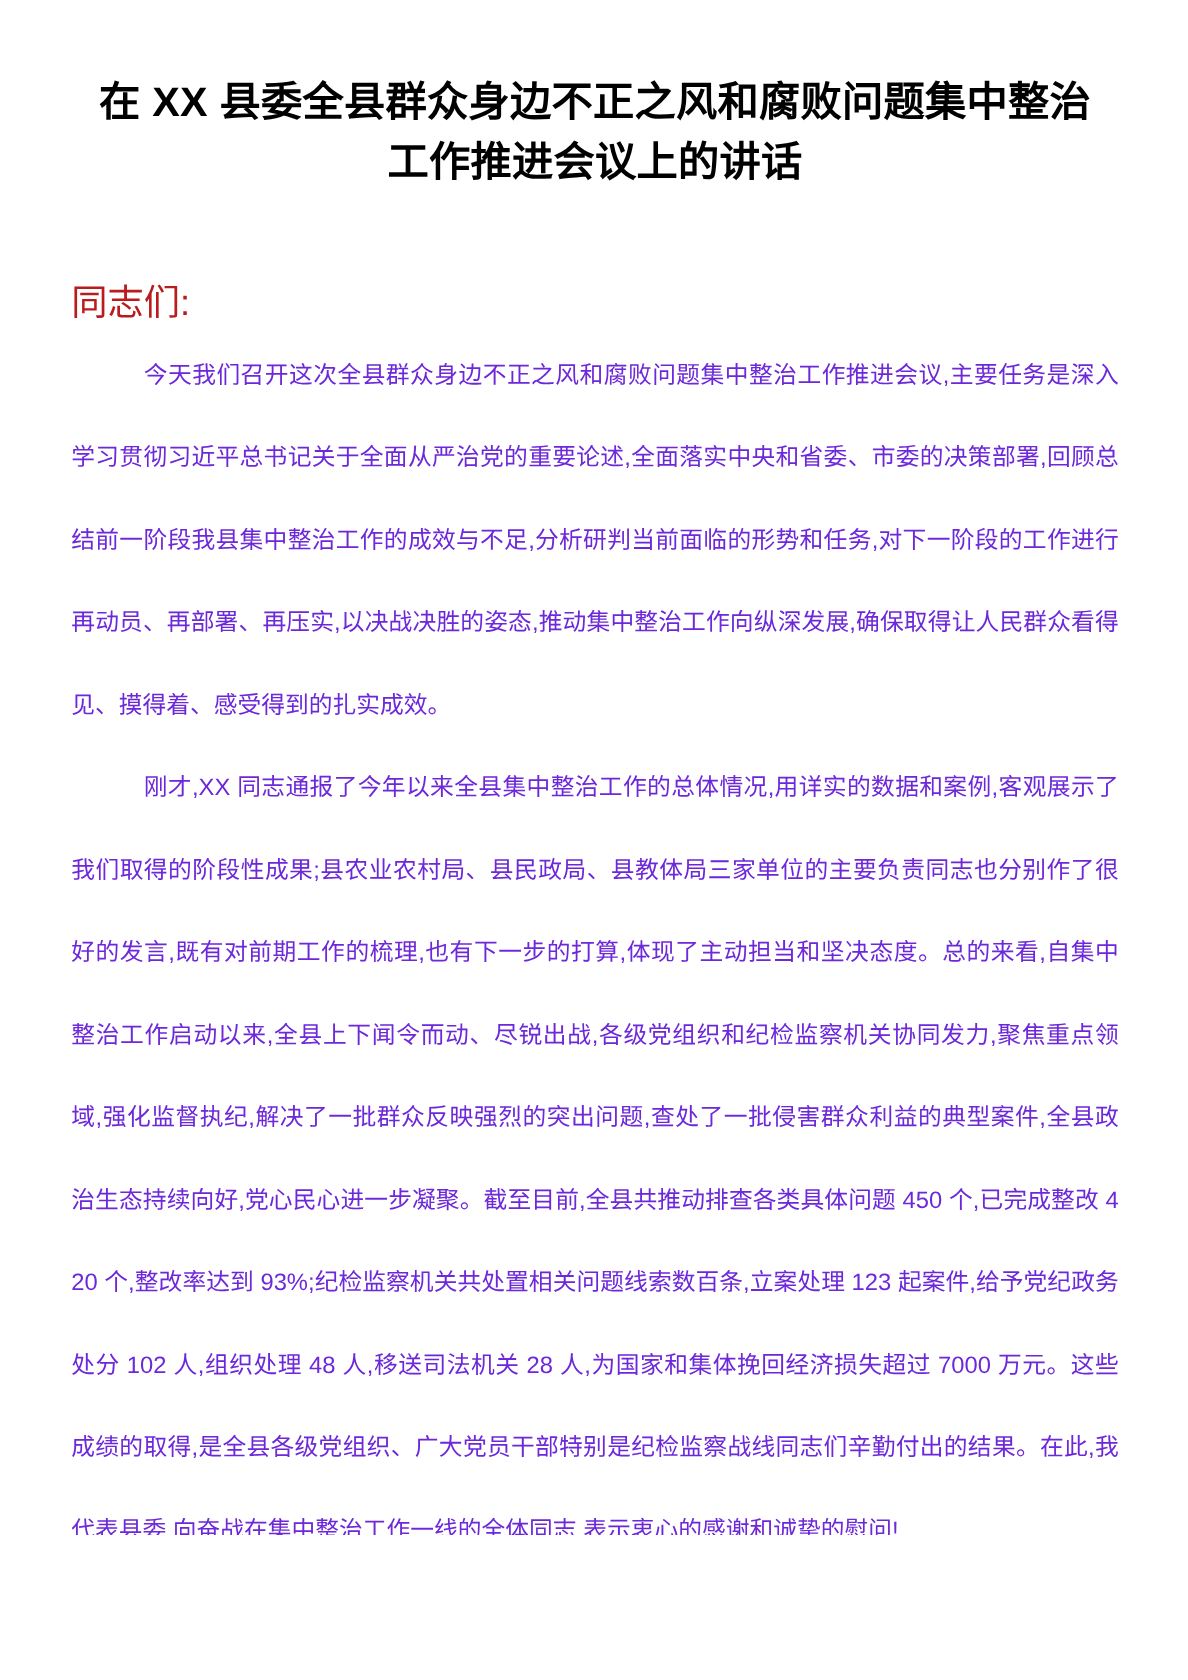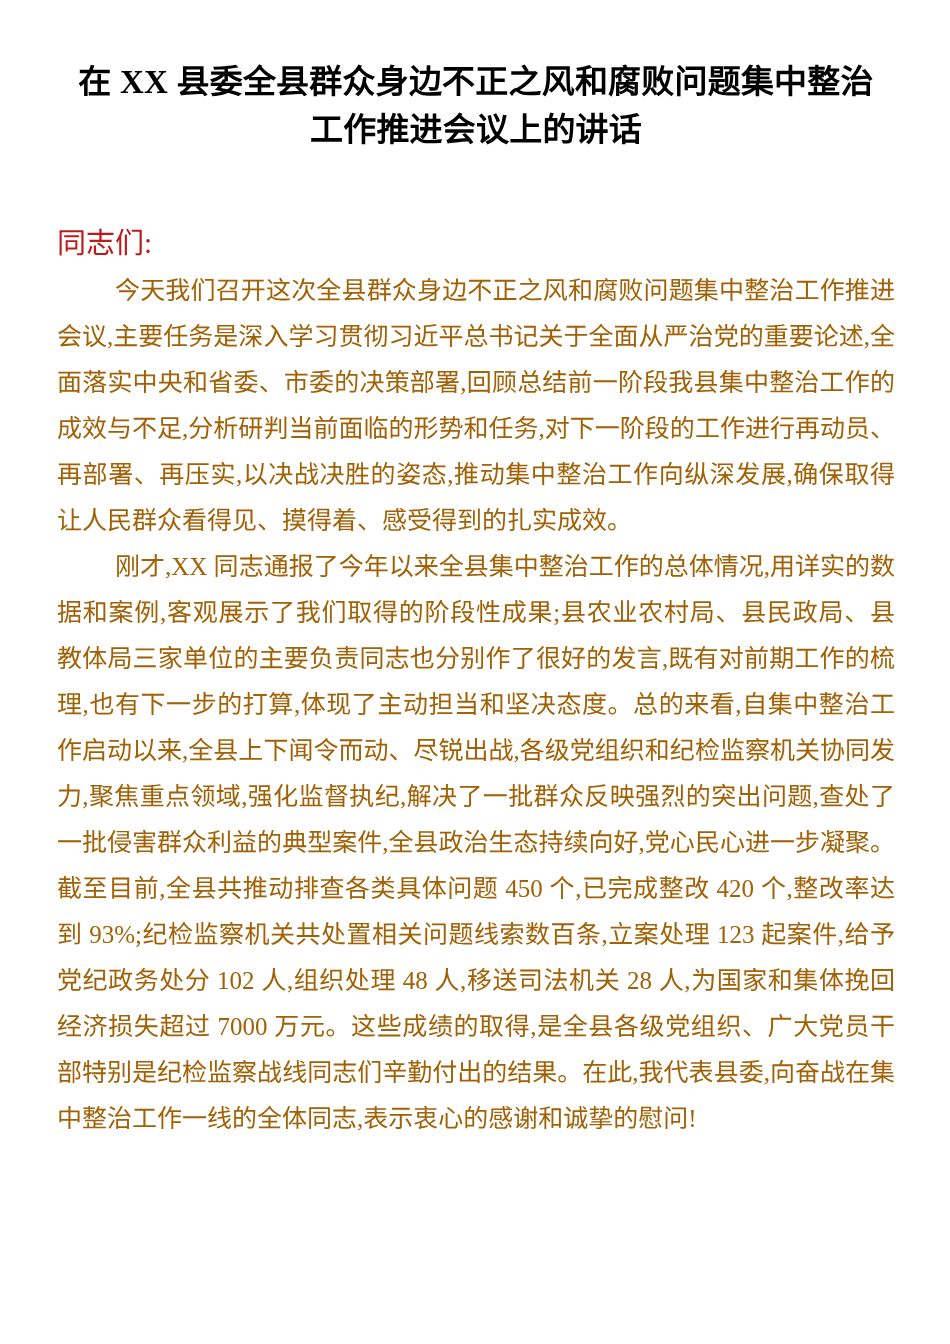--- a/index.html
+++ b/index.html
@@ -10,21 +10,21 @@
   }
 
   .page {
     position: relative;
     width: 950px;
     height: 1228px;
     margin: 0 auto;
     background: #ffffff;
     box-sizing: border-box;
     overflow: hidden;
-    font-family: Liberation Serif, serif;
+    font-family: Liberation Sans, sans-serif;
     color: #000000;
     -webkit-font-smoothing: none;
   }
 
   .doc-body {
     position: absolute;
     left: 57px;
     top: 58px;
     width: 838px;
   }
@@ -44,29 +44,29 @@
     font-size: 29px;
     line-height: 50px;
     margin: 0;
     padding: 0;
     color: #b91c1c;
     text-align: justify;
     text-justify: inter-character;
   }
 
   .para {
-    font-size: 25px;
-    line-height: 46px;
+    font-size: 19px;
+    line-height: 66px;
     margin: 0;
     padding: 0;
     text-indent: 58px;
     text-align: justify;
     text-justify: inter-character;
     word-break: break-all;
-    color: #a16207;
+    color: #6d28d9;
   }
 
   .gap-title-body {
     height: 64px;
   }
 </style>
 </head>
 <body>
 
 <div class="page">

